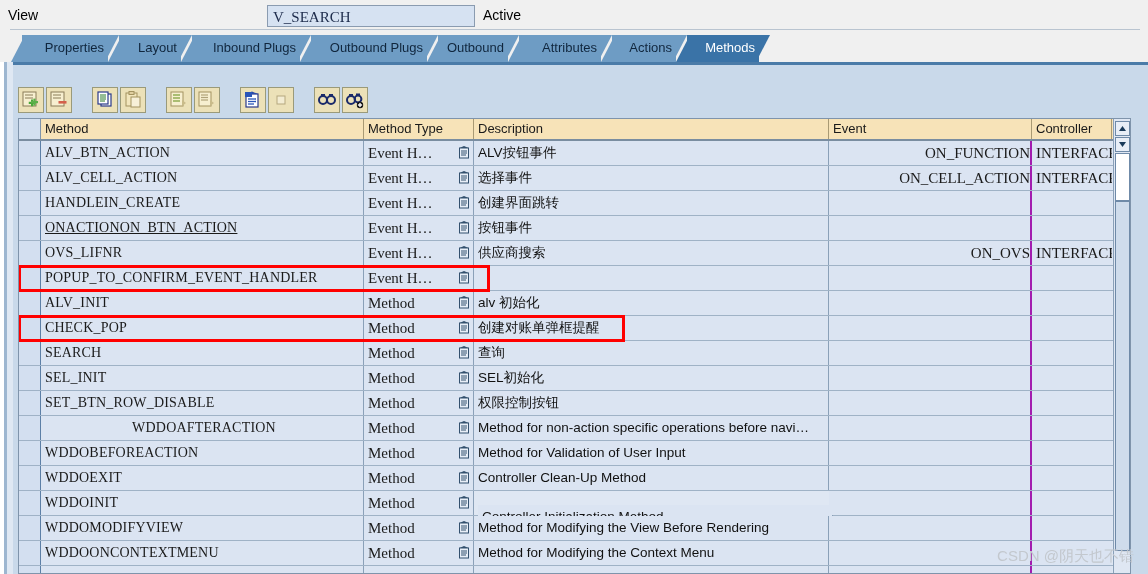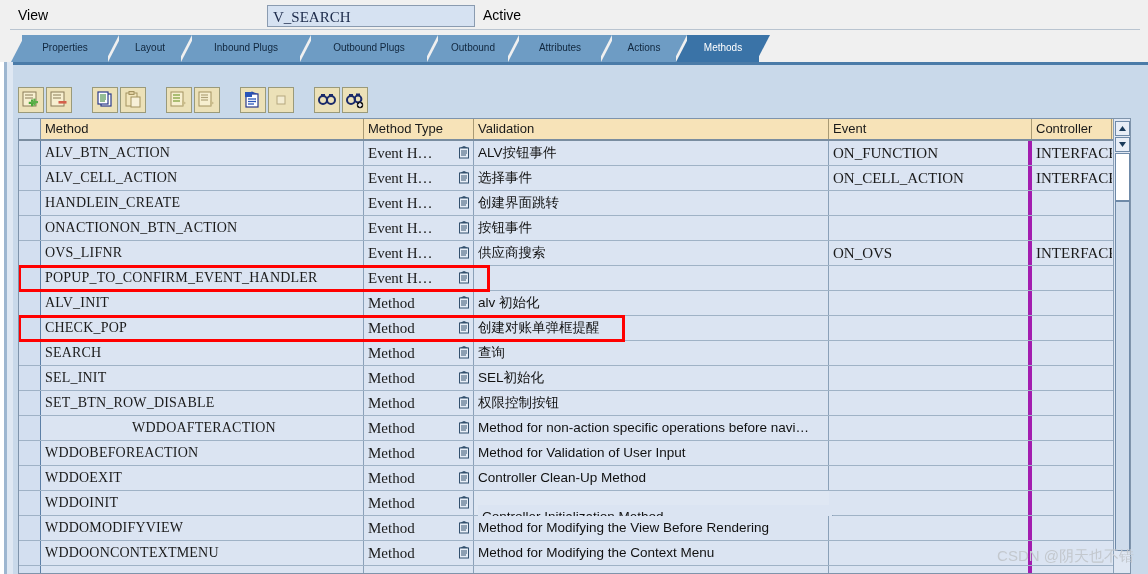--- a/index.html
+++ b/index.html
@@ -6,37 +6,37 @@
   body{
     width:1148px;height:574px;overflow:hidden;
     background:#ffffff;
     font-family:"Liberation Sans","DejaVu Sans",sans-serif;
     font-size:13px;color:#000;
   }
   .screen{position:relative;width:1148px;height:574px;}
 
   
   .topbar{position:absolute;left:0;top:0;width:1148px;height:31px;background:#f0f0f0;}
-  .topbar .lbl-view{position:absolute;left:18px;top:7px;font-size:14px;color:#000;}
+  .topbar .lbl-view{position:absolute;left:8px;top:7px;font-size:14px;color:#000;}
   .view-input{
     position:absolute;left:267px;top:5px;width:208px;height:22px;
     background:#d6e2f2;border:1px solid #8a9bb0;
     font-family:"Liberation Serif","DejaVu Serif",serif;font-size:15px;
     color:#1c2a4a;padding:0 6px 0 5px;line-height:22px;box-sizing:border-box;
   }
   .lbl-active{position:absolute;left:483px;top:7px;font-size:14px;color:#000;}
   .topbar-underline{position:absolute;left:10px;top:29px;width:1130px;height:1px;background:#b9c4d0;}
 
   
   .tabstrip{position:absolute;left:0;top:31px;width:1148px;height:31px;background:#f0f0f0;}
   .tab{
     position:absolute;top:4px;height:27px;
     background:#6e9cc4;color:#10263d;
-    font-size:10px;line-height:26px;
-    text-align:center;box-sizing:border-box;
+    font-size:13px;line-height:26px;
+    text-align:right;box-sizing:border-box;
     transform:skewX(0deg);
   }
   .tab .tabinner{position:relative;z-index:2;padding:0 4px;white-space:nowrap;}
   .tab:before{
     content:"";position:absolute;left:-11px;top:0;width:14px;height:27px;
     background:#6e9cc4;
     -webkit-clip-path:polygon(100% 0,100% 100%,0 100%);
     clip-path:polygon(100% 0,100% 100%,0 100%);
   }
   .tab:after{
@@ -98,21 +98,21 @@
     font-size:14px;letter-spacing:0.2px;color:#1a1a1a;
     border-right:1px solid #8aa0b8;
   }
   .cell.mtype{
     font-family:"Liberation Serif","DejaVu Serif",serif;
     font-size:15px;color:#1a1a1a;border-right:1px solid #8aa0b8;
   }
   .cell.desc{font-size:13.5px;color:#111;border-right:1px solid #8aa0b8;}
   .cell.evt{
     font-family:"Liberation Serif","DejaVu Serif",serif;
-    font-size:15px;color:#1a1a1a;border-right:4px solid #a21caf;
+    font-size:15px;color:#1a1a1a;border-right:2px solid #a21caf;text-align:right;
   }
   .cell.ctrl{
     font-family:"Liberation Serif","DejaVu Serif",serif;
     font-size:15px;color:#1a1a1a;
   }
   .dd-icon{position:absolute;top:5px;width:12px;height:14px;}
 
   
   .redbox{position:absolute;border:3px solid #ff0000;box-sizing:border-box;pointer-events:none;z-index:30;}
 
@@ -264,21 +264,21 @@
           </svg>
         </span>
       </div>
     </div>
 
   <div class="grid">
     <div class="ghead">
       <div class="hcell sel" style="left:0;width:22px;"></div>
       <div class="hcell" style="left:22px;width:323px;">Method</div>
       <div class="hcell" style="left:345px;width:110px;">Method Type</div>
-      <div class="hcell" style="left:455px;width:355px;">Validation</div>
+      <div class="hcell" style="left:455px;width:355px;">Description</div>
       <div class="hcell" style="left:810px;width:203px;">Event</div>
       <div class="hcell" style="left:1013px;width:80px;">Controller</div>
       <div class="hcell cfg" style="left:1093px;width:18px;">
         <svg width="14" height="14" viewBox="0 0 14 14" style="margin-top:3px;">
           <rect x="1" y="1" width="12" height="12" fill="#ffffff" stroke="#2a4a7a" stroke-width="1"></rect>
           <rect x="2.5" y="3.5" width="3.5" height="8.5" fill="#f5d14a"></rect>
           <rect x="7" y="3.5" width="4.5" height="8.5" fill="#dff0fb"></rect>
           <rect x="1" y="1" width="12" height="2.5" fill="#2a4a7a"></rect>
         </svg>
       </div>
@@ -324,21 +324,21 @@
           <span class="dd-icon" style="left: 440px;"><svg width="11" height="13" viewBox="0 0 11 13">
               <rect x="0.5" y="2" width="9" height="10" fill="#e8eef7" stroke="#33506e"></rect>
               <path d="M0.5 2 L5 0 L9.5 2 z" fill="#33506e"></path>
               <line x1="2" y1="5" x2="8" y2="5" stroke="#33506e"></line>
               <line x1="2" y1="7" x2="8" y2="7" stroke="#33506e"></line>
               <line x1="2" y1="9" x2="7" y2="9" stroke="#33506e"></line>
             </svg></span>
         </div>
         <div class="grow">
           <div class="cell selc"></div>
-          <div class="cell mono" style="left: 22px; width: 323px;">ONACTIONON_BTN_ACTION</div>
+          <div class="cell mono" style="left: 22px; width: 323px; text-decoration: underline;">ONACTIONON_BTN_ACTION</div>
           <div class="cell mtype" style="left: 345px; width: 110px;">Event H…</div>
           <div class="cell desc" style="left: 455px; width: 355px;">按钮事件</div>
           <div class="cell evt" style="left: 810px; width: 203px;"></div>
           <div class="cell ctrl" style="left: 1013px; width: 80px;"></div>
           <span class="dd-icon" style="left: 440px;"><svg width="11" height="13" viewBox="0 0 11 13">
               <rect x="0.5" y="2" width="9" height="10" fill="#e8eef7" stroke="#33506e"></rect>
               <path d="M0.5 2 L5 0 L9.5 2 z" fill="#33506e"></path>
               <line x1="2" y1="5" x2="8" y2="5" stroke="#33506e"></line>
               <line x1="2" y1="7" x2="8" y2="7" stroke="#33506e"></line>
               <line x1="2" y1="9" x2="7" y2="9" stroke="#33506e"></line>

